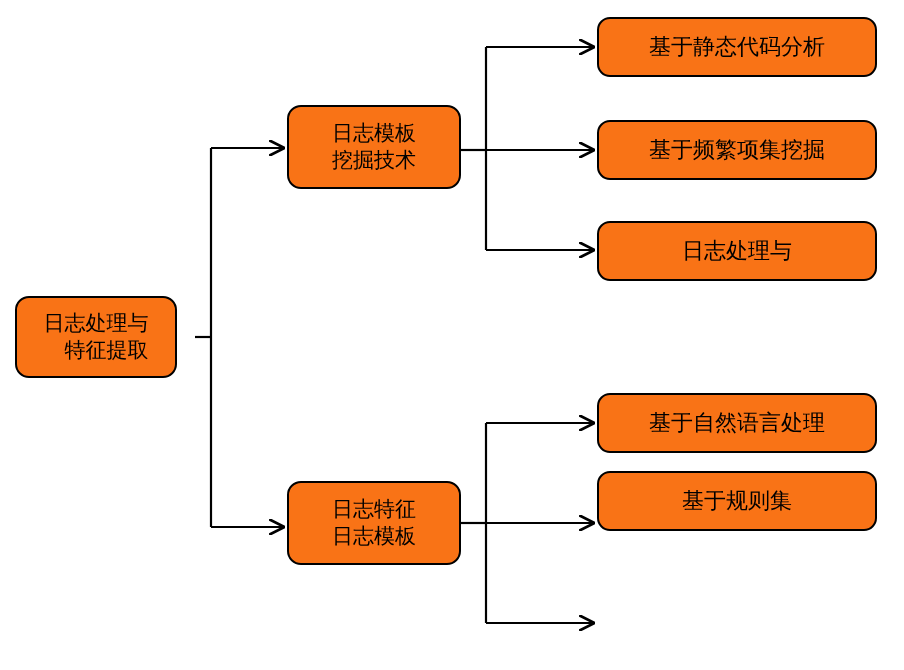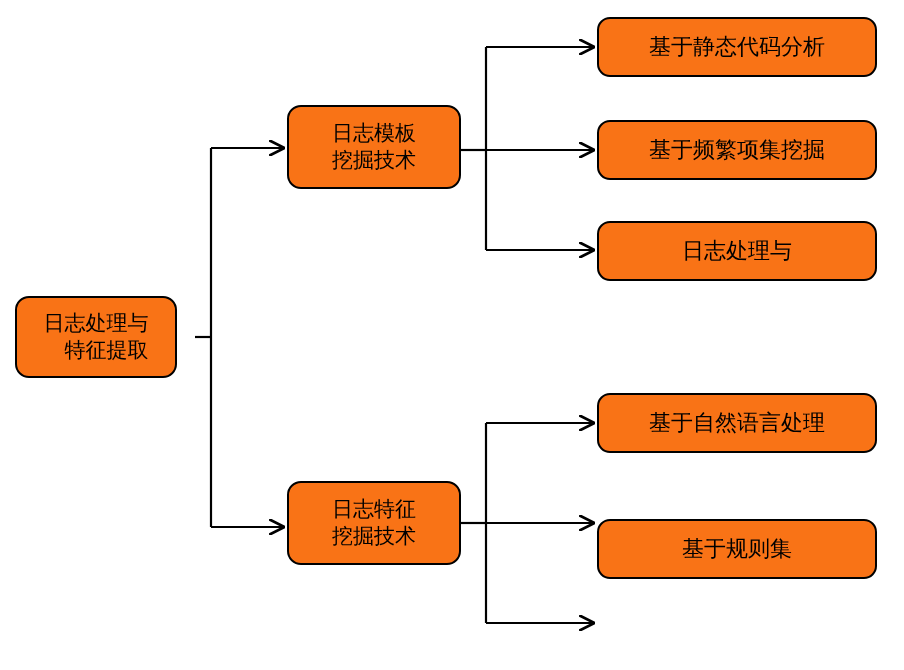--- a/index.html
+++ b/index.html
@@ -61,21 +61,21 @@
     left: 597px;
     width: 280px;
     height: 60px;
     font-size: 22px;
     border-radius: 13px;
   }
   .leaf-a1 { top: 17px; }
   .leaf-a2 { top: 120px; }
   .leaf-a3 { top: 221px; }
   .leaf-b1 { top: 393px; }
-  .leaf-b2 { top: 519px; }
+  .leaf-b2 { top: 471px; }
   .leaf-b3 { top: 593px; }
 </style>
 </head>
 <body>
 
 <div id="diagram-canvas">
 
   <svg id="edge-layer" viewBox="0 0 904 670" width="904" height="670">
     <defs>
       <marker id="arrow-head" viewBox="0 0 10 10" refX="9" refY="5" markerWidth="7" markerHeight="7" orient="auto-start-reverse">
@@ -108,21 +108,21 @@
 特征提取</span>
   </div>
 
   <div class="node node-branch node-branch-1">
     <span class="node-label">日志模板
 挖掘技术</span>
   </div>
 
   <div class="node node-branch node-branch-2">
     <span class="node-label">日志特征
-挖掘技术</span>
+日志模板</span>
   </div>
 
   <div class="node node-leaf leaf-a1">
     <span class="node-label">基于静态代码分析</span>
   </div>
 
   <div class="node node-leaf leaf-a2">
     <span class="node-label">基于频繁项集挖掘</span>
   </div>
 

